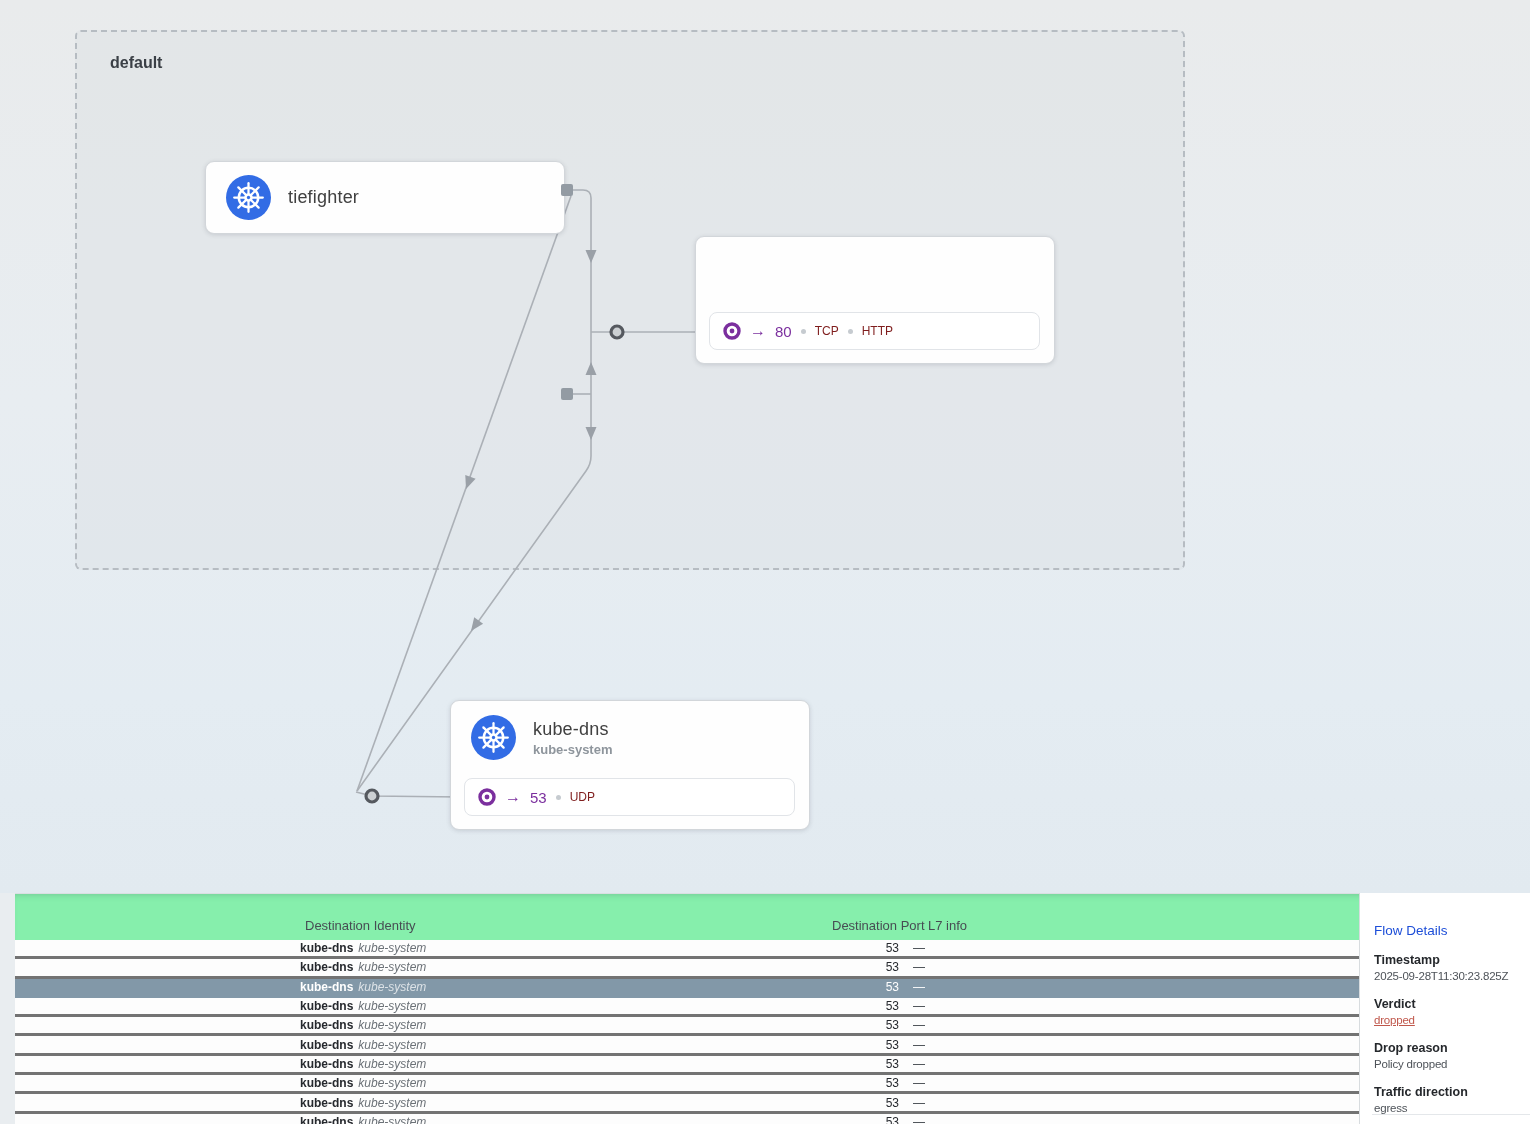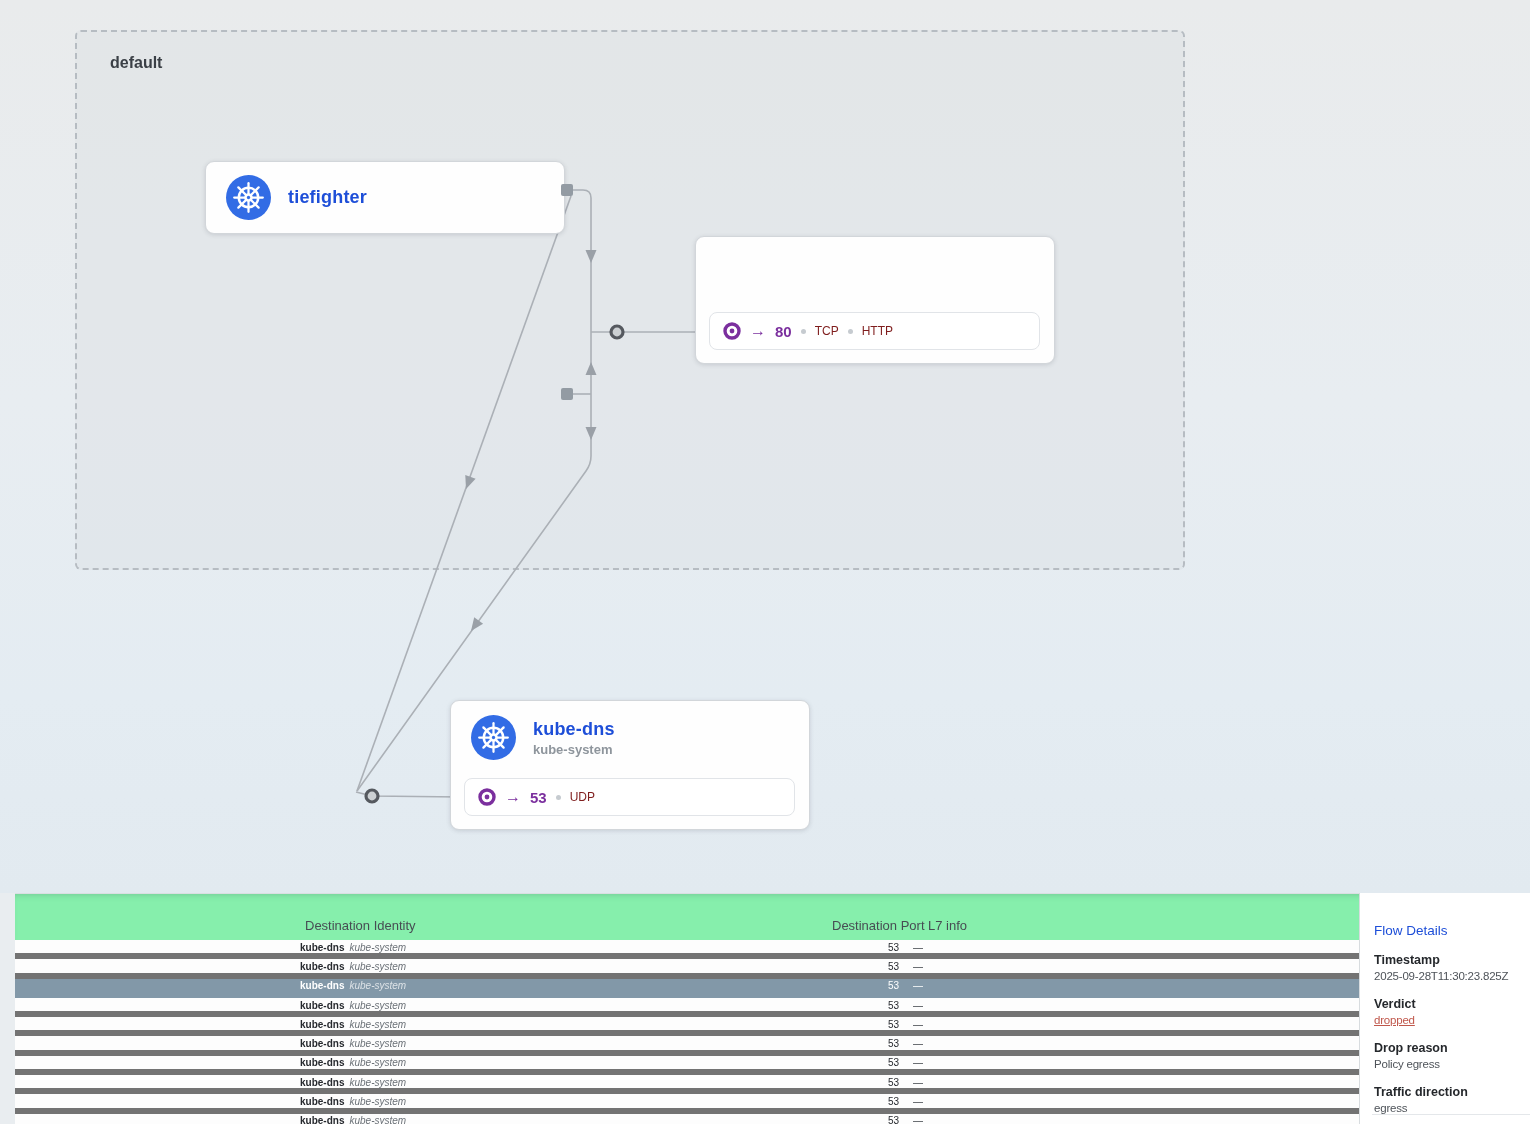--- a/index.html
+++ b/index.html
@@ -17,29 +17,29 @@
                background:rgba(216,220,223,0.30); }
   .ns-label { position:absolute; left:33px; top:22px; font-size:16px; font-weight:bold; color:#3b4046; }
 
   svg.edges { position:absolute; left:0; top:0; width:1530px; height:893px; pointer-events:none; }
 
   .card { position:absolute; background:#fefefe; border:1px solid #d2d6da; border-radius:9px;
           box-shadow:0 1px 4px rgba(70,80,95,0.18); }
   .card-head { display:flex; align-items:center; gap:17px; padding:0 20px; height:100%; }
   .card.with-port .card-head { height:auto; padding-top:14px; padding-bottom:6px; }
   .k8s-icon { width:45px; height:45px; flex:none; }
-  .node-title { font-size:18px; font-weight:bold; color:#1d4ed8; letter-spacing:0.2px; }
+  .node-title { font-size:18px; font-weight:normal; color:#404040; letter-spacing:0.2px; }
   .node-sub { font-size:13px; font-weight:bold; color:#8e959c; margin-top:2px; }
 
   .access { position:absolute; left:13px; right:14px; bottom:13px; height:38px;
             border:1px solid #e1e4e8; border-radius:8px; background:#fff;
             display:flex; align-items:center; gap:9px; padding:0 13px; }
   .donut-icon { width:18px; height:18px; flex:none; }
   .flow-arrow { color:#7b2f9e; font-weight:bold; font-size:16px; line-height:1; }
-  .port-num { color:#7b2f9e; font-weight:bold; font-size:15px; }
+  .port-num { color:#7b2f9e; font-weight:normal; font-size:15px; }
   .sep-dot { width:5px; height:5px; border-radius:50%; background:#c6cbd0; flex:none; }
   .proto { font-size:12px; color:#7f1d1d; }
 
   #card-tiefighter { left:205px; top:161px; width:360px; height:73px; }
   #card-xwing      { left:205px; top:367px; width:360px; height:73px; }
   #card-deathstar  { left:695px; top:236px; width:360px; height:128px; }
   #card-kubedns    { left:450px; top:700px; width:360px; height:130px; }
 
   .conn-square { position:absolute; width:12px; height:12px; border-radius:2px; background:#939ba3; }
   #conn-tiefighter { left:561px; top:184px; }
@@ -49,22 +49,22 @@
   .flows { position:absolute; left:15px; top:893px; width:1530px; height:231px;
            background:#86efac; border-top:1px solid #dadfe2;
            box-shadow:inset 0 5px 7px -5px rgba(60,70,80,0.28); }
   .flows-header { position:absolute; left:0; top:0; width:1353px; height:46px; }
   .flows-header .col { position:absolute; bottom:7px; font-size:13px; color:#474d53; }
   #h-identity { left:290px; }
   #h-port     { left:817px; }
   #h-l7       { left:913px; }
 
   .rows { position:absolute; left:0; top:46px; width:1353px; }
-  .frow { position:relative; height:19.3px; background:#fdfdfd; border-bottom:6px solid #737373;
-          font-size:10px; cursor:default; }
+  .frow { position:relative; height:19.3px; background:#fdfdfd; border-bottom:3px solid #737373;
+          font-size:12px; cursor:default; }
   .frow .identity { position:absolute; left:285px; top:50%; transform:translateY(-50%);
                     color:#26292e; font-weight:bold; white-space:nowrap; }
   .frow .ns-it { font-weight:normal; font-style:italic; color:#6b7177; margin-left:5px; }
   .frow .port { position:absolute; left:784px; width:100px; top:50%; transform:translateY(-50%);
                 text-align:right; color:#26292e; }
   .frow .l7 { position:absolute; left:898px; top:50%; transform:translateY(-50%); color:#3a3f45; }
   .frow.selected { background:#8298a8; border-bottom-color:#8298a8; }
   .frow.selected .identity { color:#ffffff; }
   .frow.selected .ns-it { color:rgba(255,255,255,0.72); }
   .frow.selected .port, .frow.selected .l7 { color:#ffffff; }
@@ -247,21 +247,21 @@
       <div class="d-value">2025-09-28T11:30:23.825Z</div>
     </div>
 
     <div class="d-field">
       <div class="d-label">Verdict</div>
       <div class="d-value dropped">dropped</div>
     </div>
 
     <div class="d-field">
       <div class="d-label">Drop reason</div>
-      <div class="d-value">Policy egress</div>
+      <div class="d-value">Policy dropped</div>
     </div>
 
     <div class="d-field">
       <div class="d-label">Traffic direction</div>
       <div class="d-value">egress</div>
     </div>
 
     <div class="d-divider"></div>
   </aside>
 

